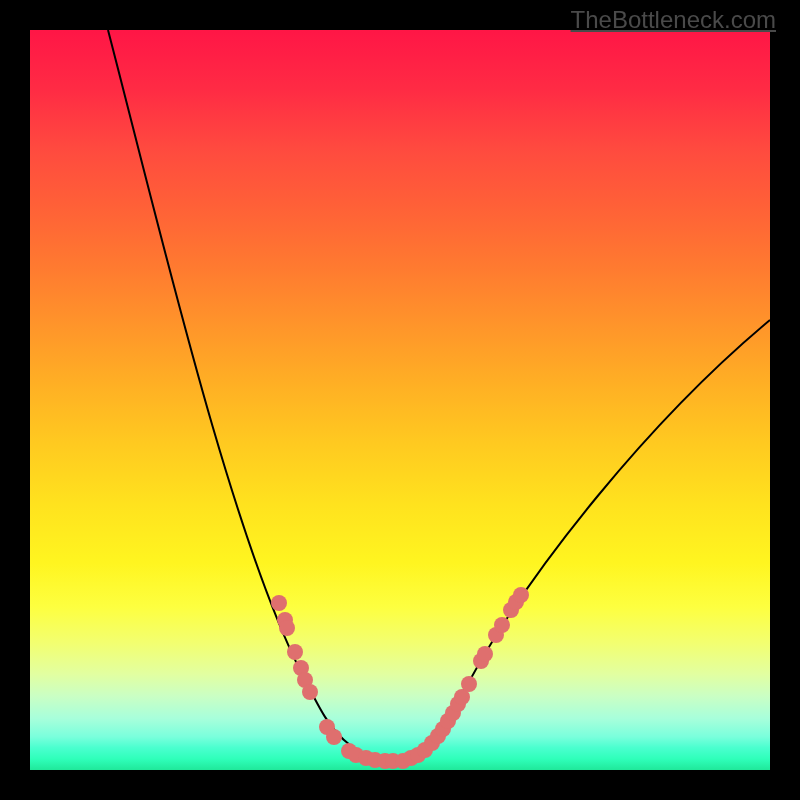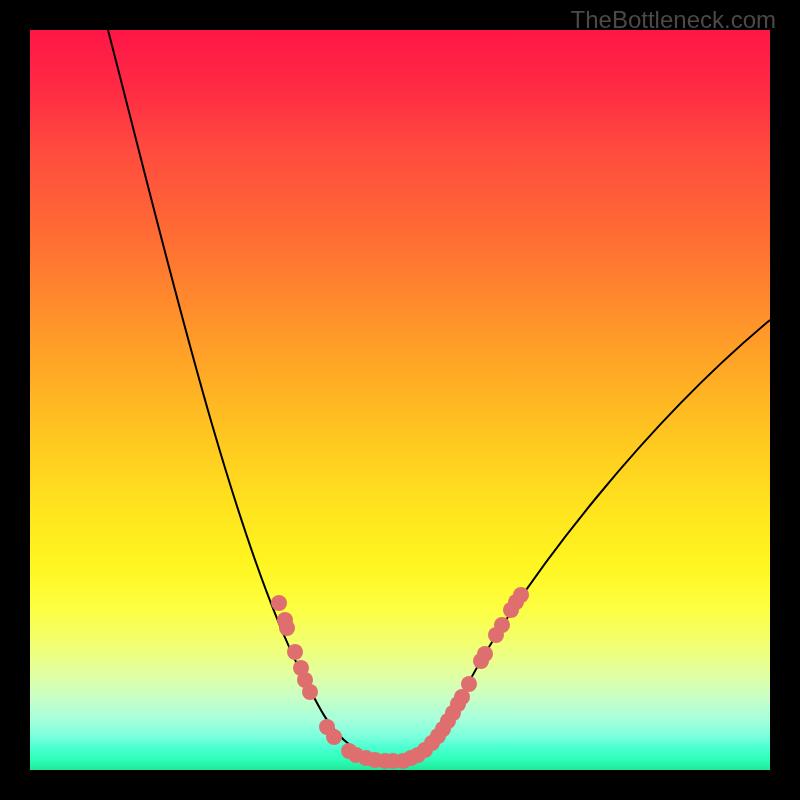--- a/index.html
+++ b/index.html
@@ -1,17 +1,17 @@
 <!DOCTYPE html>
 <html><head>
   <meta charset="utf-8">
   <style>
     * { margin: 0; padding: 0; box-sizing: border-box; }
     body { width: 800px; height: 800px; background: #000; position: relative; font-family: Arial, sans-serif; }
-    .attribution { position: absolute; top: 6px; right: 24px; color: #4a4a4a; font-size: 24px; font-weight: 500; z-index: 10; }
+    .attribution { position: absolute; top: 6px; right: 24px; color: #4a4a4a; font-size: 24px; font-weight: 500; z-index: 10; text-decoration: underline; }
     .plot-area { position: absolute; left: 30px; top: 30px; width: 740px; height: 740px; overflow: hidden; }
     .gradient-bg { position: absolute; inset: 0; background: linear-gradient(to bottom,
       #ff1646 0%,
       #ff2b44 8%,
       #ff4a3f 16%,
       #ff6137 24%,
       #ff7a30 32%,
       #ff952a 40%,
       #ffb024 48%,
       #ffca20 56%,

